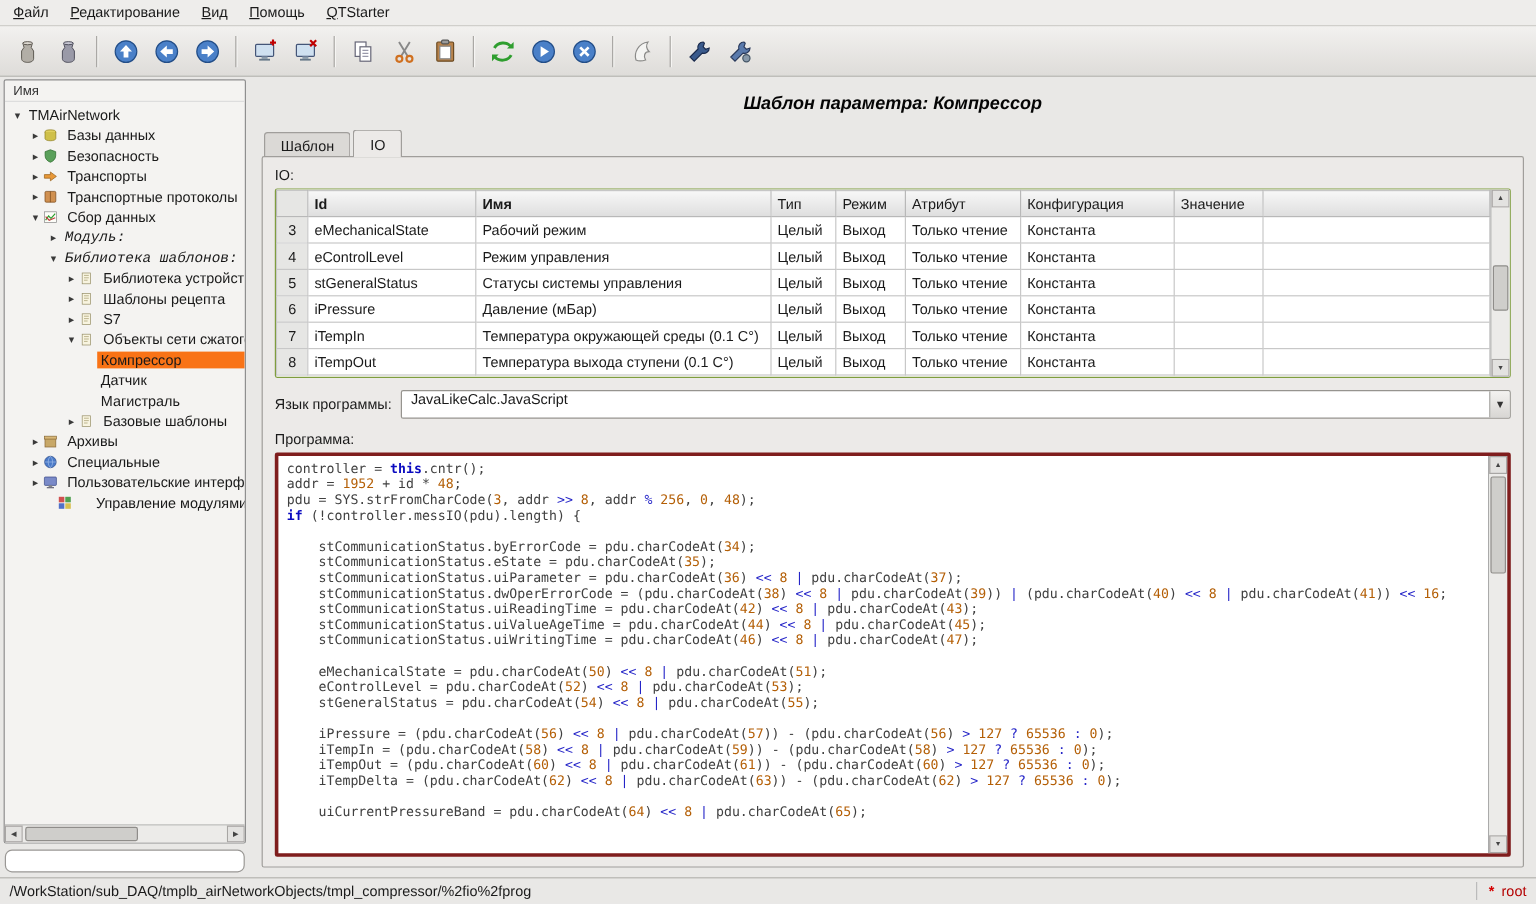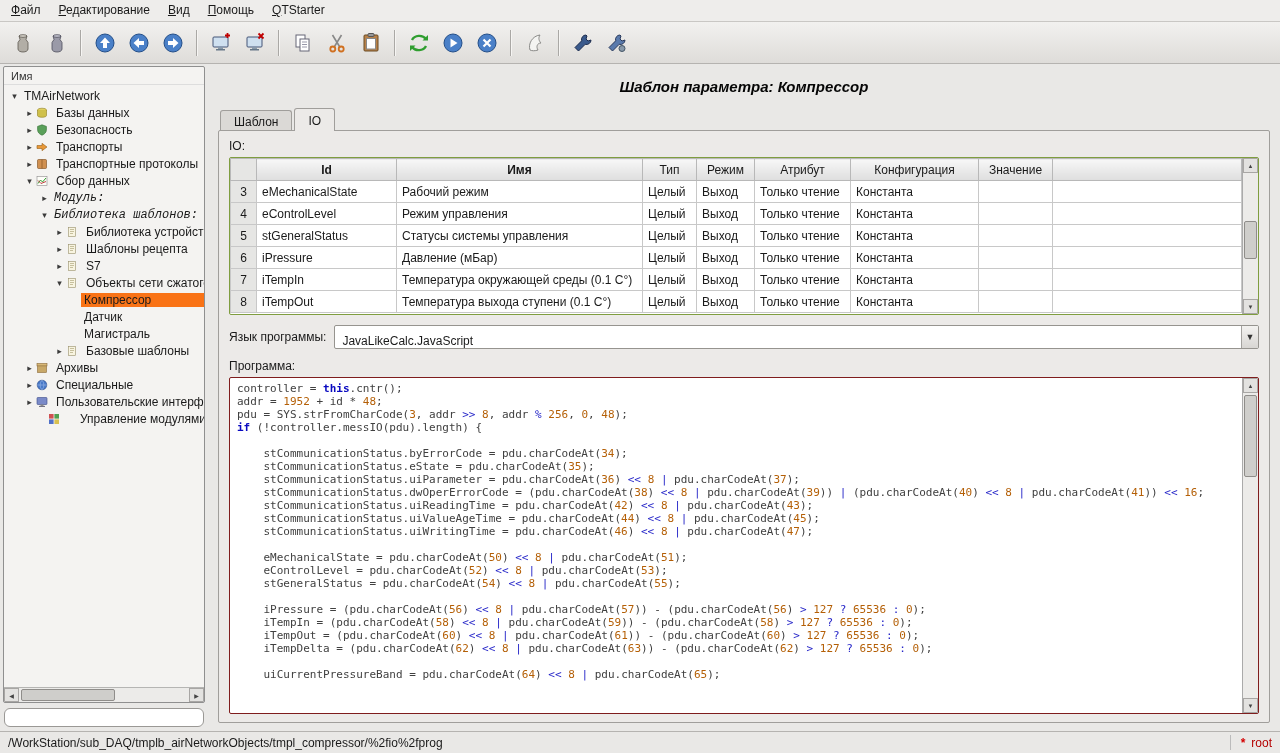--- a/index.html
+++ b/index.html
@@ -59,48 +59,48 @@
     background:#eceae8; padding:8px 10px; display:flex; flex-direction:column; min-height:0; position:relative; z-index:1; }
   .field-label { margin-bottom:4px; }
 
   
   #tablewrap { height:158px; flex:none; position:relative; background:#fff;
     border:1px solid #7f9d3f; border-radius:2px; padding-right:16px; overflow:hidden; margin-bottom:8px; }
   #iotable { width:100%; border-collapse:collapse; table-layout:fixed; font-size:12px; background:#fff; }
   #iotable th, #iotable td { border:1px solid #c8c8c8; height:22px; padding:0 5px;
     overflow:hidden; white-space:nowrap; text-align:left; }
   #iotable thead th { background:linear-gradient(#f7f7f7,#dedede); border-color:#b8b8b8;
-    text-align:center; font-weight:normal; }
+    font-weight:normal; }
   #iotable thead th:nth-child(2), #iotable thead th:nth-child(3) { font-weight:bold; }
   #iotable th:nth-child(1){width:26px} #iotable th:nth-child(2){width:140px}
   #iotable th:nth-child(3){width:246px} #iotable th:nth-child(4){width:54px}
   #iotable th:nth-child(5){width:58px} #iotable th:nth-child(6){width:96px}
   #iotable th:nth-child(7){width:128px} #iotable th:nth-child(8){width:74px}
   #iotable .rownum { background:#e6e6e4; text-align:center; }
   .vscroll { position:absolute; top:0; right:0; bottom:0; width:16px;
     border-left:1px solid #aaa; background:#ecebe9; display:flex; flex-direction:column; }
   .vscroll .sb-btn { height:15px; flex:none; }
 
   
   .form-row { display:flex; align-items:center; gap:8px; margin:2px 0 10px 0; }
   .form-row .field-label { margin-bottom:0; }
   .combo { flex:1; height:24px; background:#fff; border:1px solid #96948f; border-radius:2px;
-    display:flex; align-items:flex-end; overflow:hidden; }
+    display:flex; align-items:flex-start; overflow:hidden; }
   .combo-text { flex:1; padding:0 7px; }
   .combo-btn { width:17px; height:100%; border-left:1px solid #a4a29f;
     background:linear-gradient(#f3f2f0,#d8d6d3); text-align:center; font-size:9px; line-height:22px; color:#333; }
   .checkbox { width:14px; height:14px; background:#fff; border:1px solid #8a8885; border-radius:2px;
     display:inline-flex; align-items:center; justify-content:center; }
   .xmark { position:relative; width:10px; height:10px; display:none; }
   .checkbox.checked .xmark { display:block; }
   .xmark::before,.xmark::after { content:""; position:absolute; left:4px; top:0; width:2px; height:10px; background:#2f9e2f; }
   .xmark::before { transform:rotate(45deg); } .xmark::after { transform:rotate(-45deg); }
 
   
-  #codewrap { flex:1; min-height:0; background:#fff; border:1px solid #7f1d1d; border-radius:2px;
+  #codewrap { flex:1; min-height:0; background:#fff; border:3px solid #7f1d1d; border-radius:2px;
     position:relative; overflow:hidden; padding-right:16px; }
   #code { margin:0; padding:4px 7px; font-family:"DejaVu Sans Mono","Liberation Mono",monospace;
     font-size:11px; line-height:13px; color:#404040; }
   #code .n { color:#b45f06; }
   #code .k { color:#0a0ac0; font-weight:bold; }
   #code .o { color:#2525c8; }
 
   
   #statusbar { height:22px; border-top:1px solid #b5b3b0; background:#e9e8e6;
     display:flex; align-items:center; padding:0 8px; }

